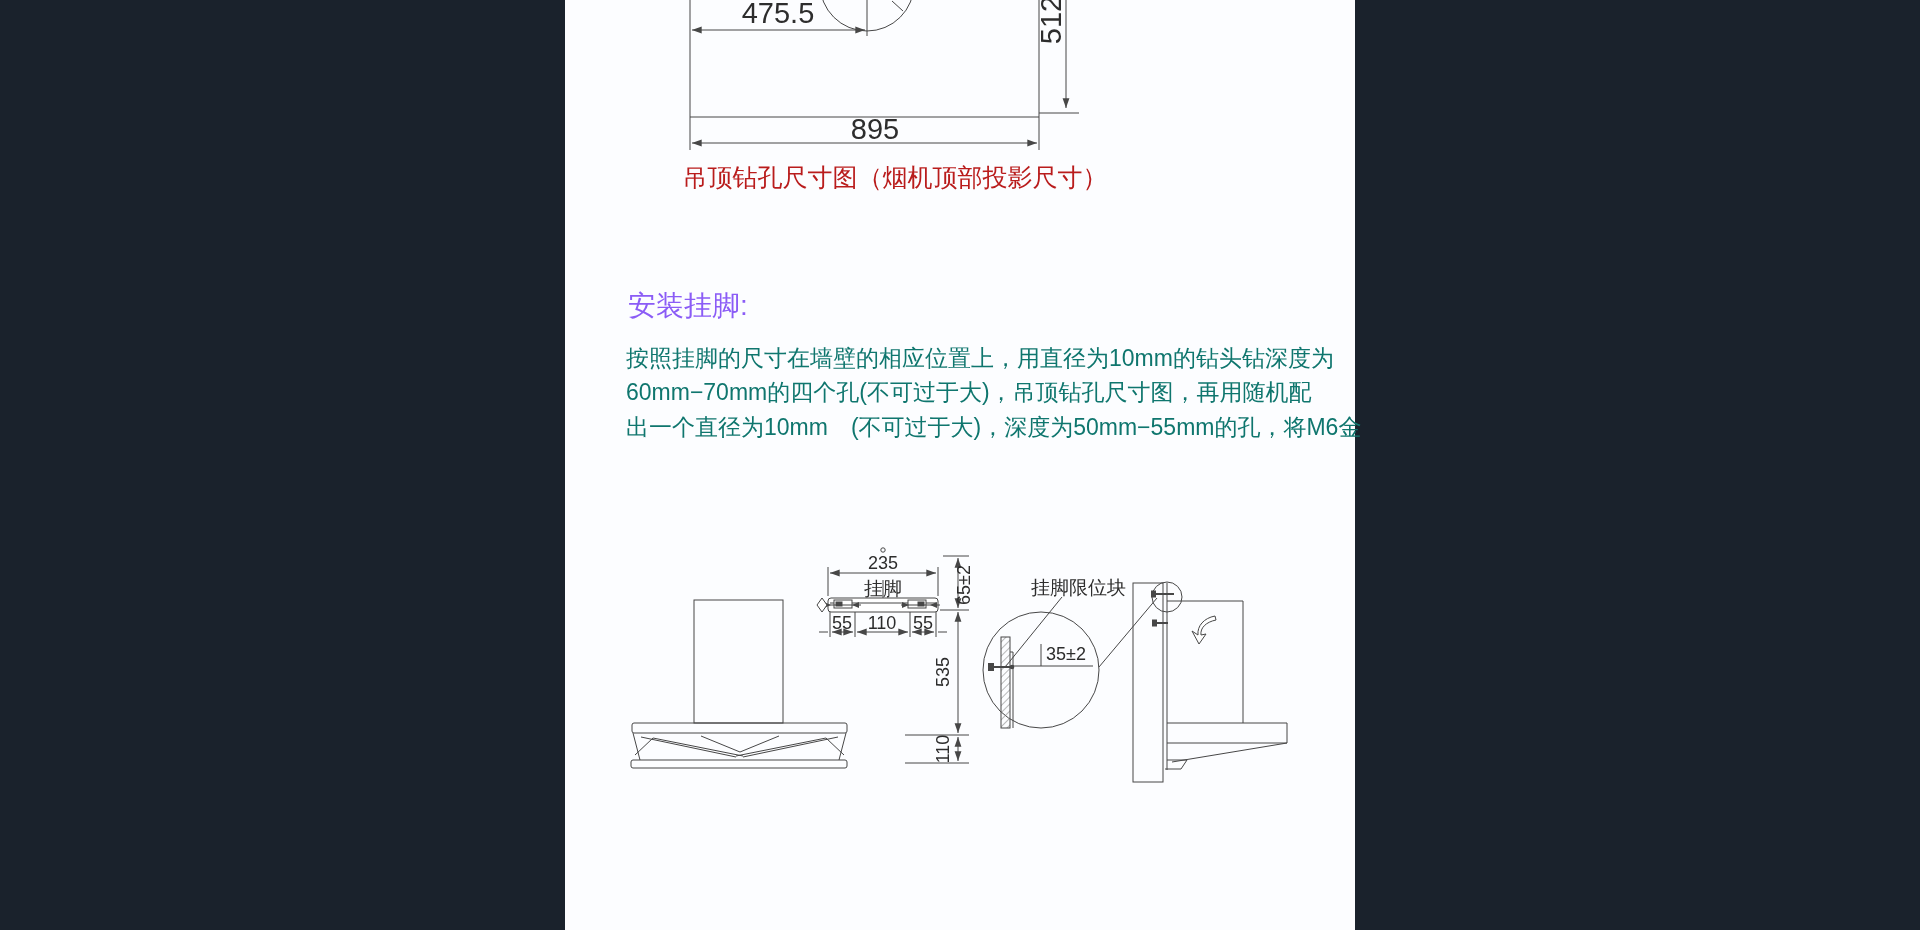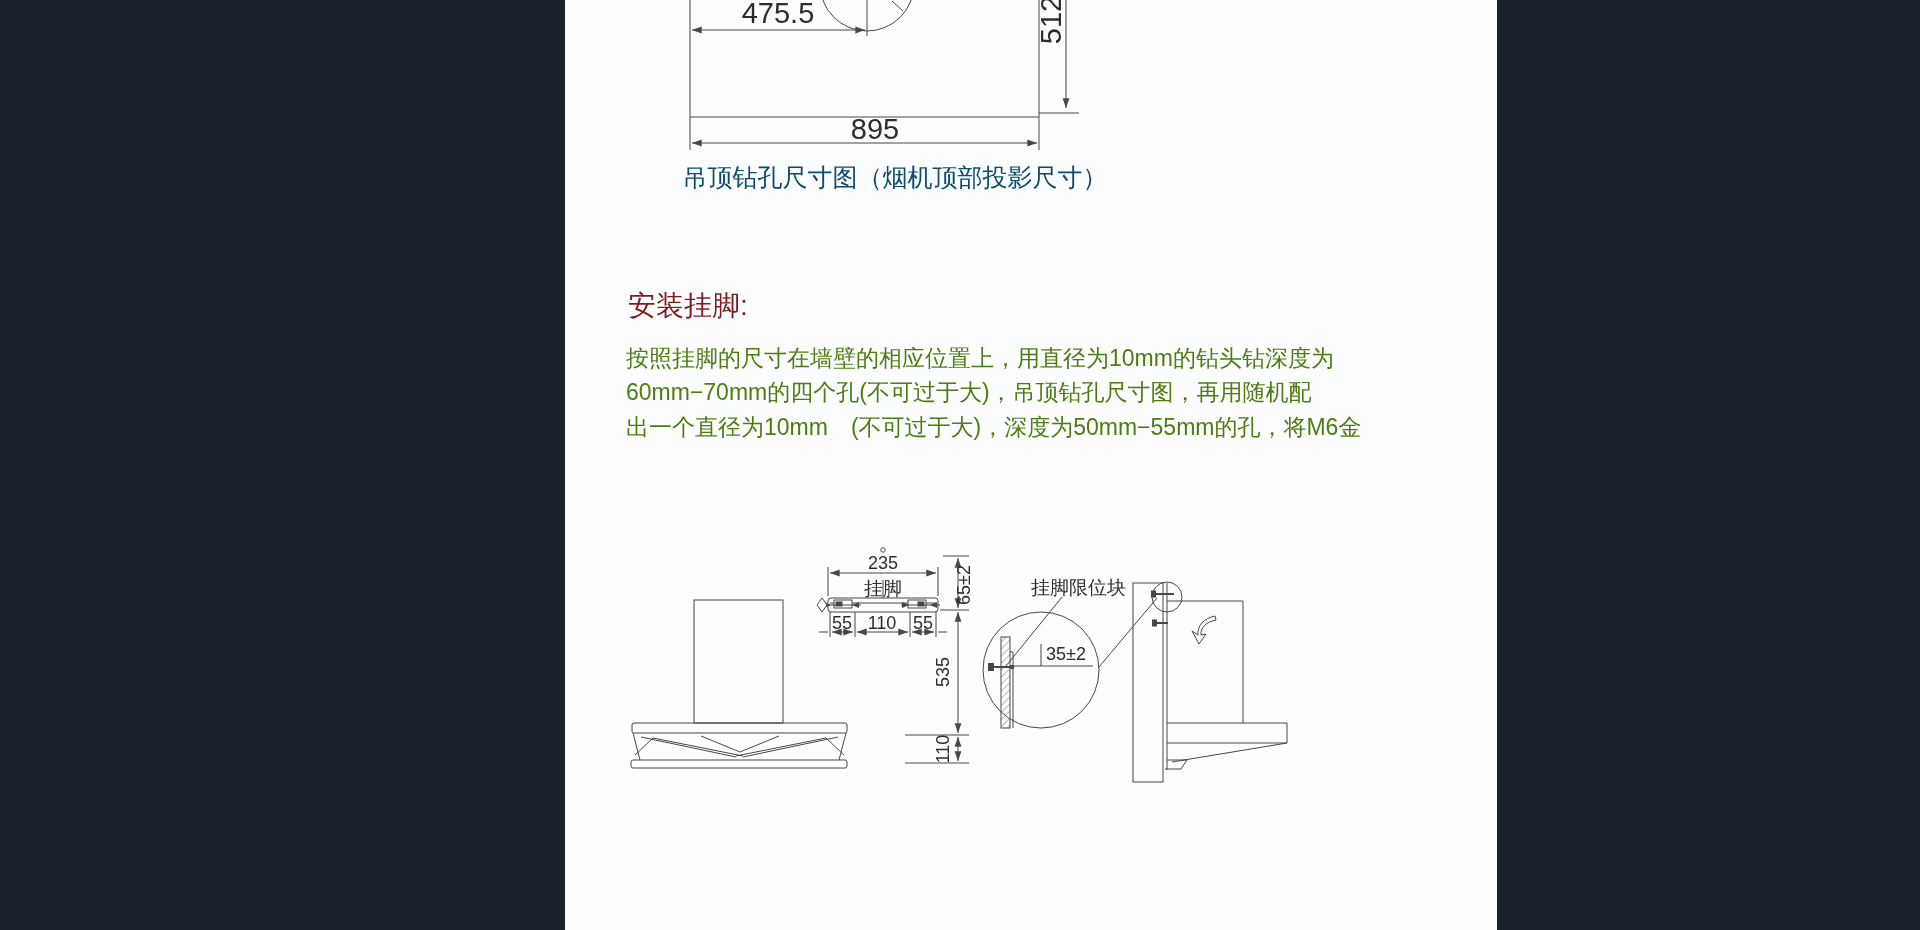--- a/index.html
+++ b/index.html
@@ -3,42 +3,42 @@
 <meta charset="utf-8">
 <style>
   html,body{margin:0;padding:0;}
   body{
     width:1920px;height:930px;overflow:hidden;
     background:#1a222c;
     font-family:"Liberation Sans","DejaVu Sans",sans-serif;
     position:relative;
   }
   .panel{
-    position:absolute;left:565px;top:0;width:932px;height:930px;
+    position:absolute;left:565px;top:0;width:790px;height:930px;
     background:#fcfdff;
   }
   .fig{position:absolute;left:0;}
   .fig-top{top:0;width:790px;height:160px;}
   .fig-bottom{top:540px;width:790px;height:260px;}
   .ln{fill:none;stroke:#474747;stroke-width:1;}
   .lnF{fill:#ffffff;stroke:#474747;stroke-width:1;}
   .dk{fill:#474747;stroke:none;}
   .dim{fill:none;stroke:#474747;stroke-width:1;}
   .dtx{fill:#2d2d2d;font-family:"Liberation Sans","DejaVu Sans",sans-serif;}
   .caption{
     position:absolute;left:55px;top:163px;width:550px;
-    text-align:center;font-size:25px;line-height:28px;color:#0c4a6e;
+    text-align:center;font-size:25px;line-height:28px;color:#b91c1c;
   }
   .heading{
     position:absolute;left:63px;top:290px;
-    font-size:28px;line-height:32px;color:#7f1d1d;font-weight:500;
+    font-size:28px;line-height:32px;color:#8b5cf6;font-weight:500;
   }
   .para{
     position:absolute;left:61px;top:341px;width:700px;
-    font-size:23px;line-height:34.3px;color:#4d7c0f;
+    font-size:23px;line-height:34.3px;color:#0f766e;
   }
   .pline{white-space:nowrap;}
 </style>
 </head>
 <body>
 
 <div class="panel">
 
   <svg class="fig fig-top" viewBox="0 0 790 160">
     <defs>

